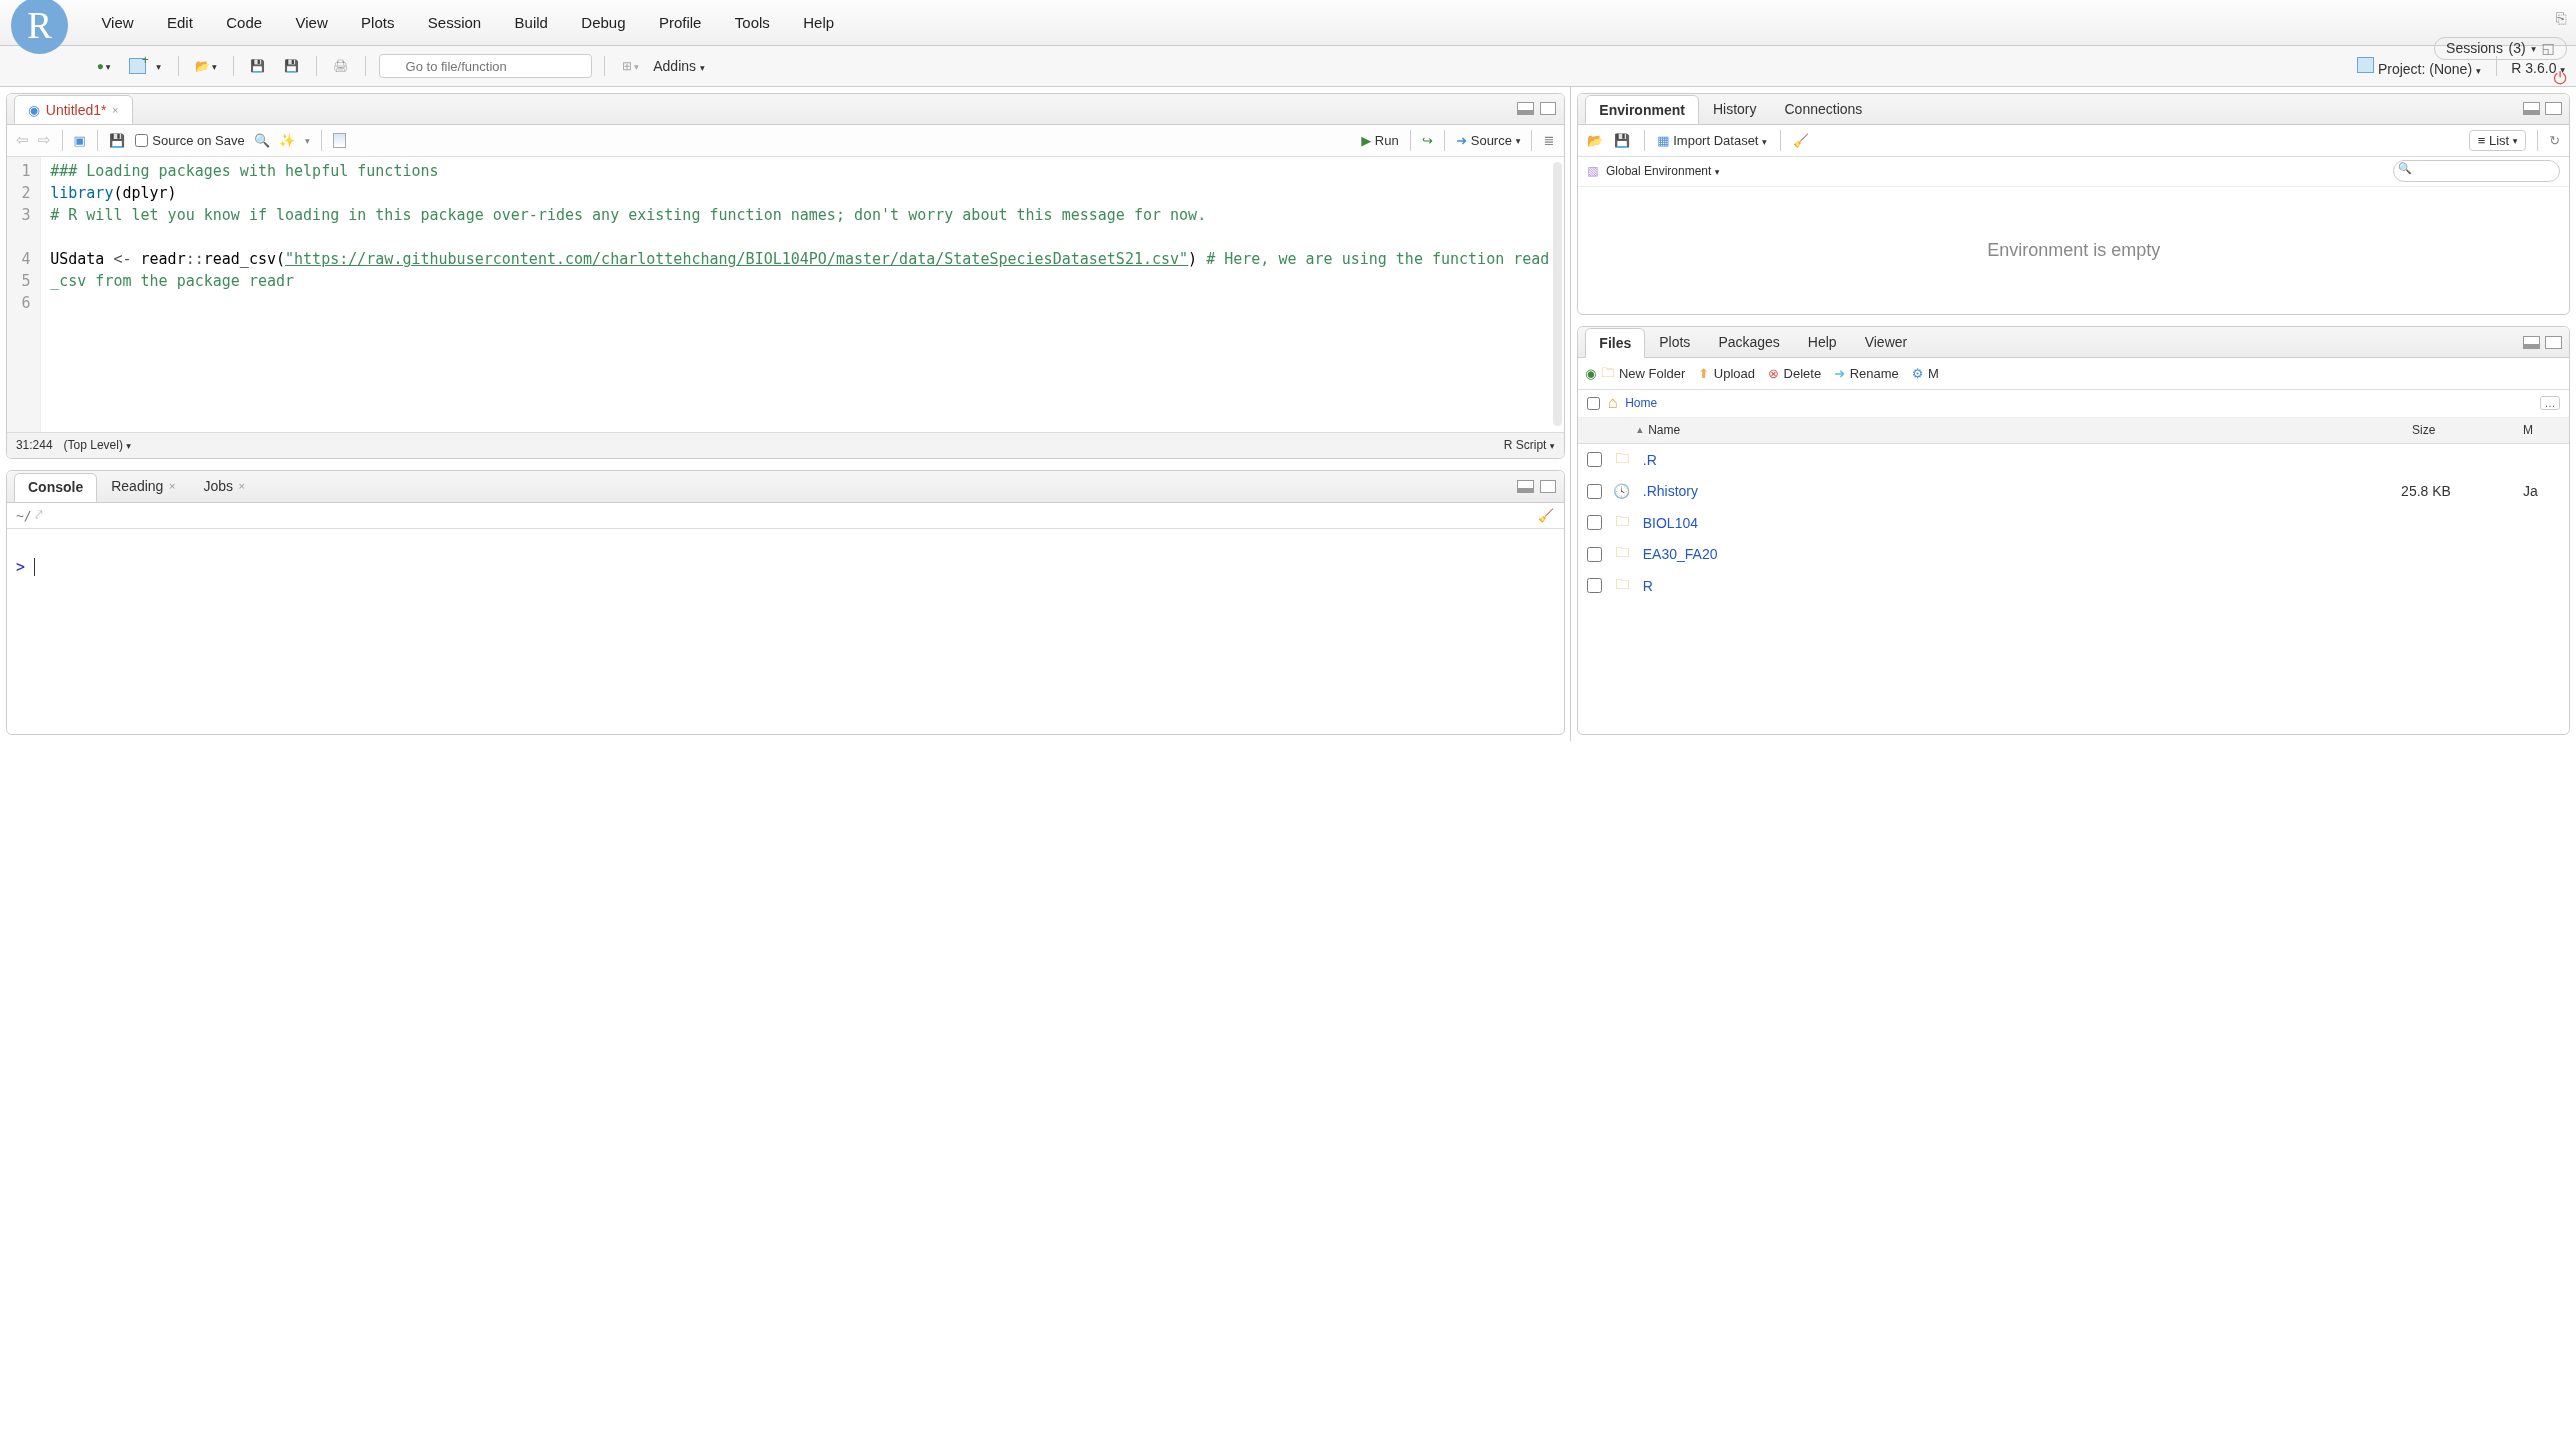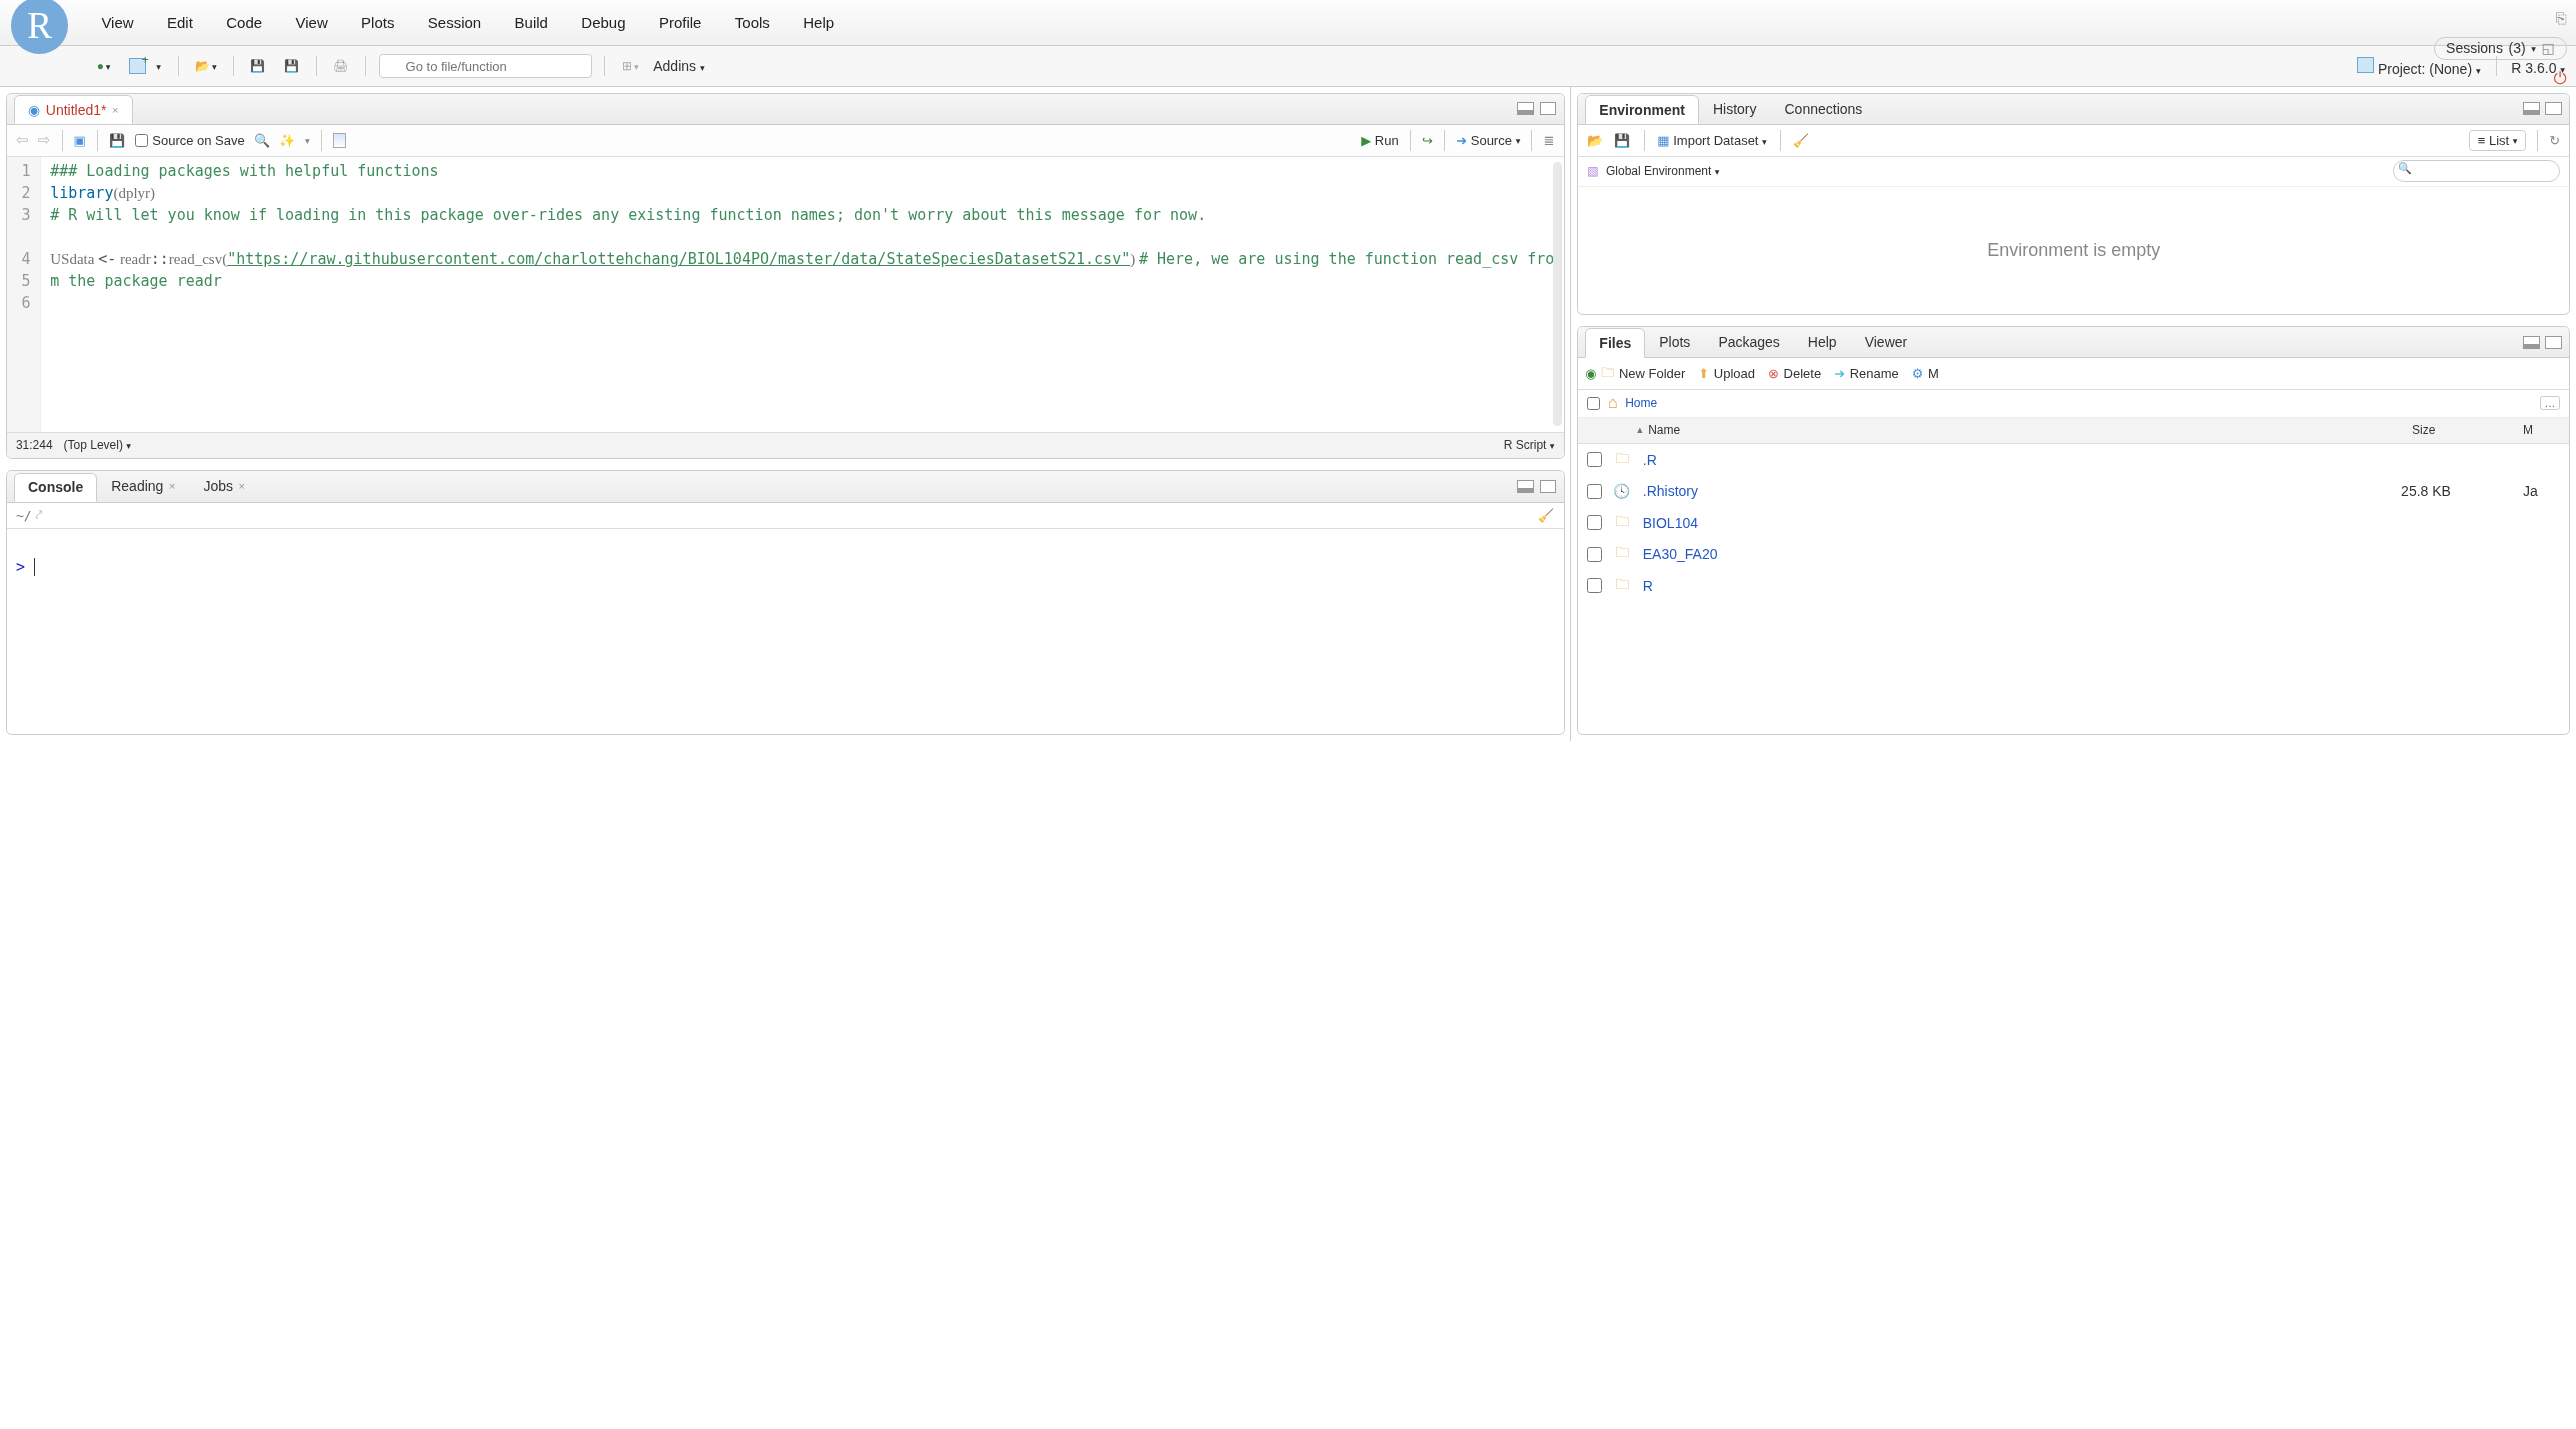--- a/index.html
+++ b/index.html
@@ -47,21 +47,21 @@
 .run-btn { display:flex; align-items:center; gap:3.7px;}
 .run-arrow{color:#3c883c;}
 .src-arrow{color:#4a90d9;}
 .editor { flex:1; display:flex; font-family: Menlo,Consolas,monospace; font-size:15px; overflow:auto; position:relative;}
 .gutter { background:#f5f5f5; color:#999; text-align:right; padding:3.7px 9.3px 3.7px 15px; border-right:0.9px solid #eee; user-select:none; }
 .gutter div { height:22px; line-height:22px;}
 .code { padding:3.7px 9.3px; flex:1;}
 .code div { min-height:22px; line-height:22px; white-space:pre-wrap; word-break:break-all;}
 .c-comment{color:#3e8c5c;}
 .c-keyword{color:#0369a1;}
-.c-func{color:#737373;font-family:Liberation Serif, serif;}
+.c-func{color:#000000;}
 .c-string{color:#3e8c5c; text-decoration:underline;}
 .c-op{color:#555;}
 .statusbar { display:flex; align-items:center; height:26px; border-top:0.9px solid #ddd; background:#f3f3f3; font-size:12px; padding:0 9.3px; }
 .statusbar .right { margin-left:auto; }
 .console-head { display:flex; align-items:center; height:26px; border-bottom:0.9px solid #ddd; padding:0 9.3px; font-size:13px; color:#777; font-family:Menlo,monospace;}
 .brush { margin-left:auto; color:#d4a040; }
 .console-body { flex:1; overflow:auto; font-family:Menlo,Consolas,monospace; font-size:15px; padding:5.6px 9.3px; line-height:22px; white-space:pre-wrap;}
 .console-prompt{color:#2222cc;}
 .right-sub { display:flex; align-items:center; height:31.5px; border-bottom:0.9px solid #ddd; padding:0 9.3px; gap:11px; font-size:13px;}
 .right-sub .right { margin-left:auto; display:flex; align-items:center; gap:9.3px;}

